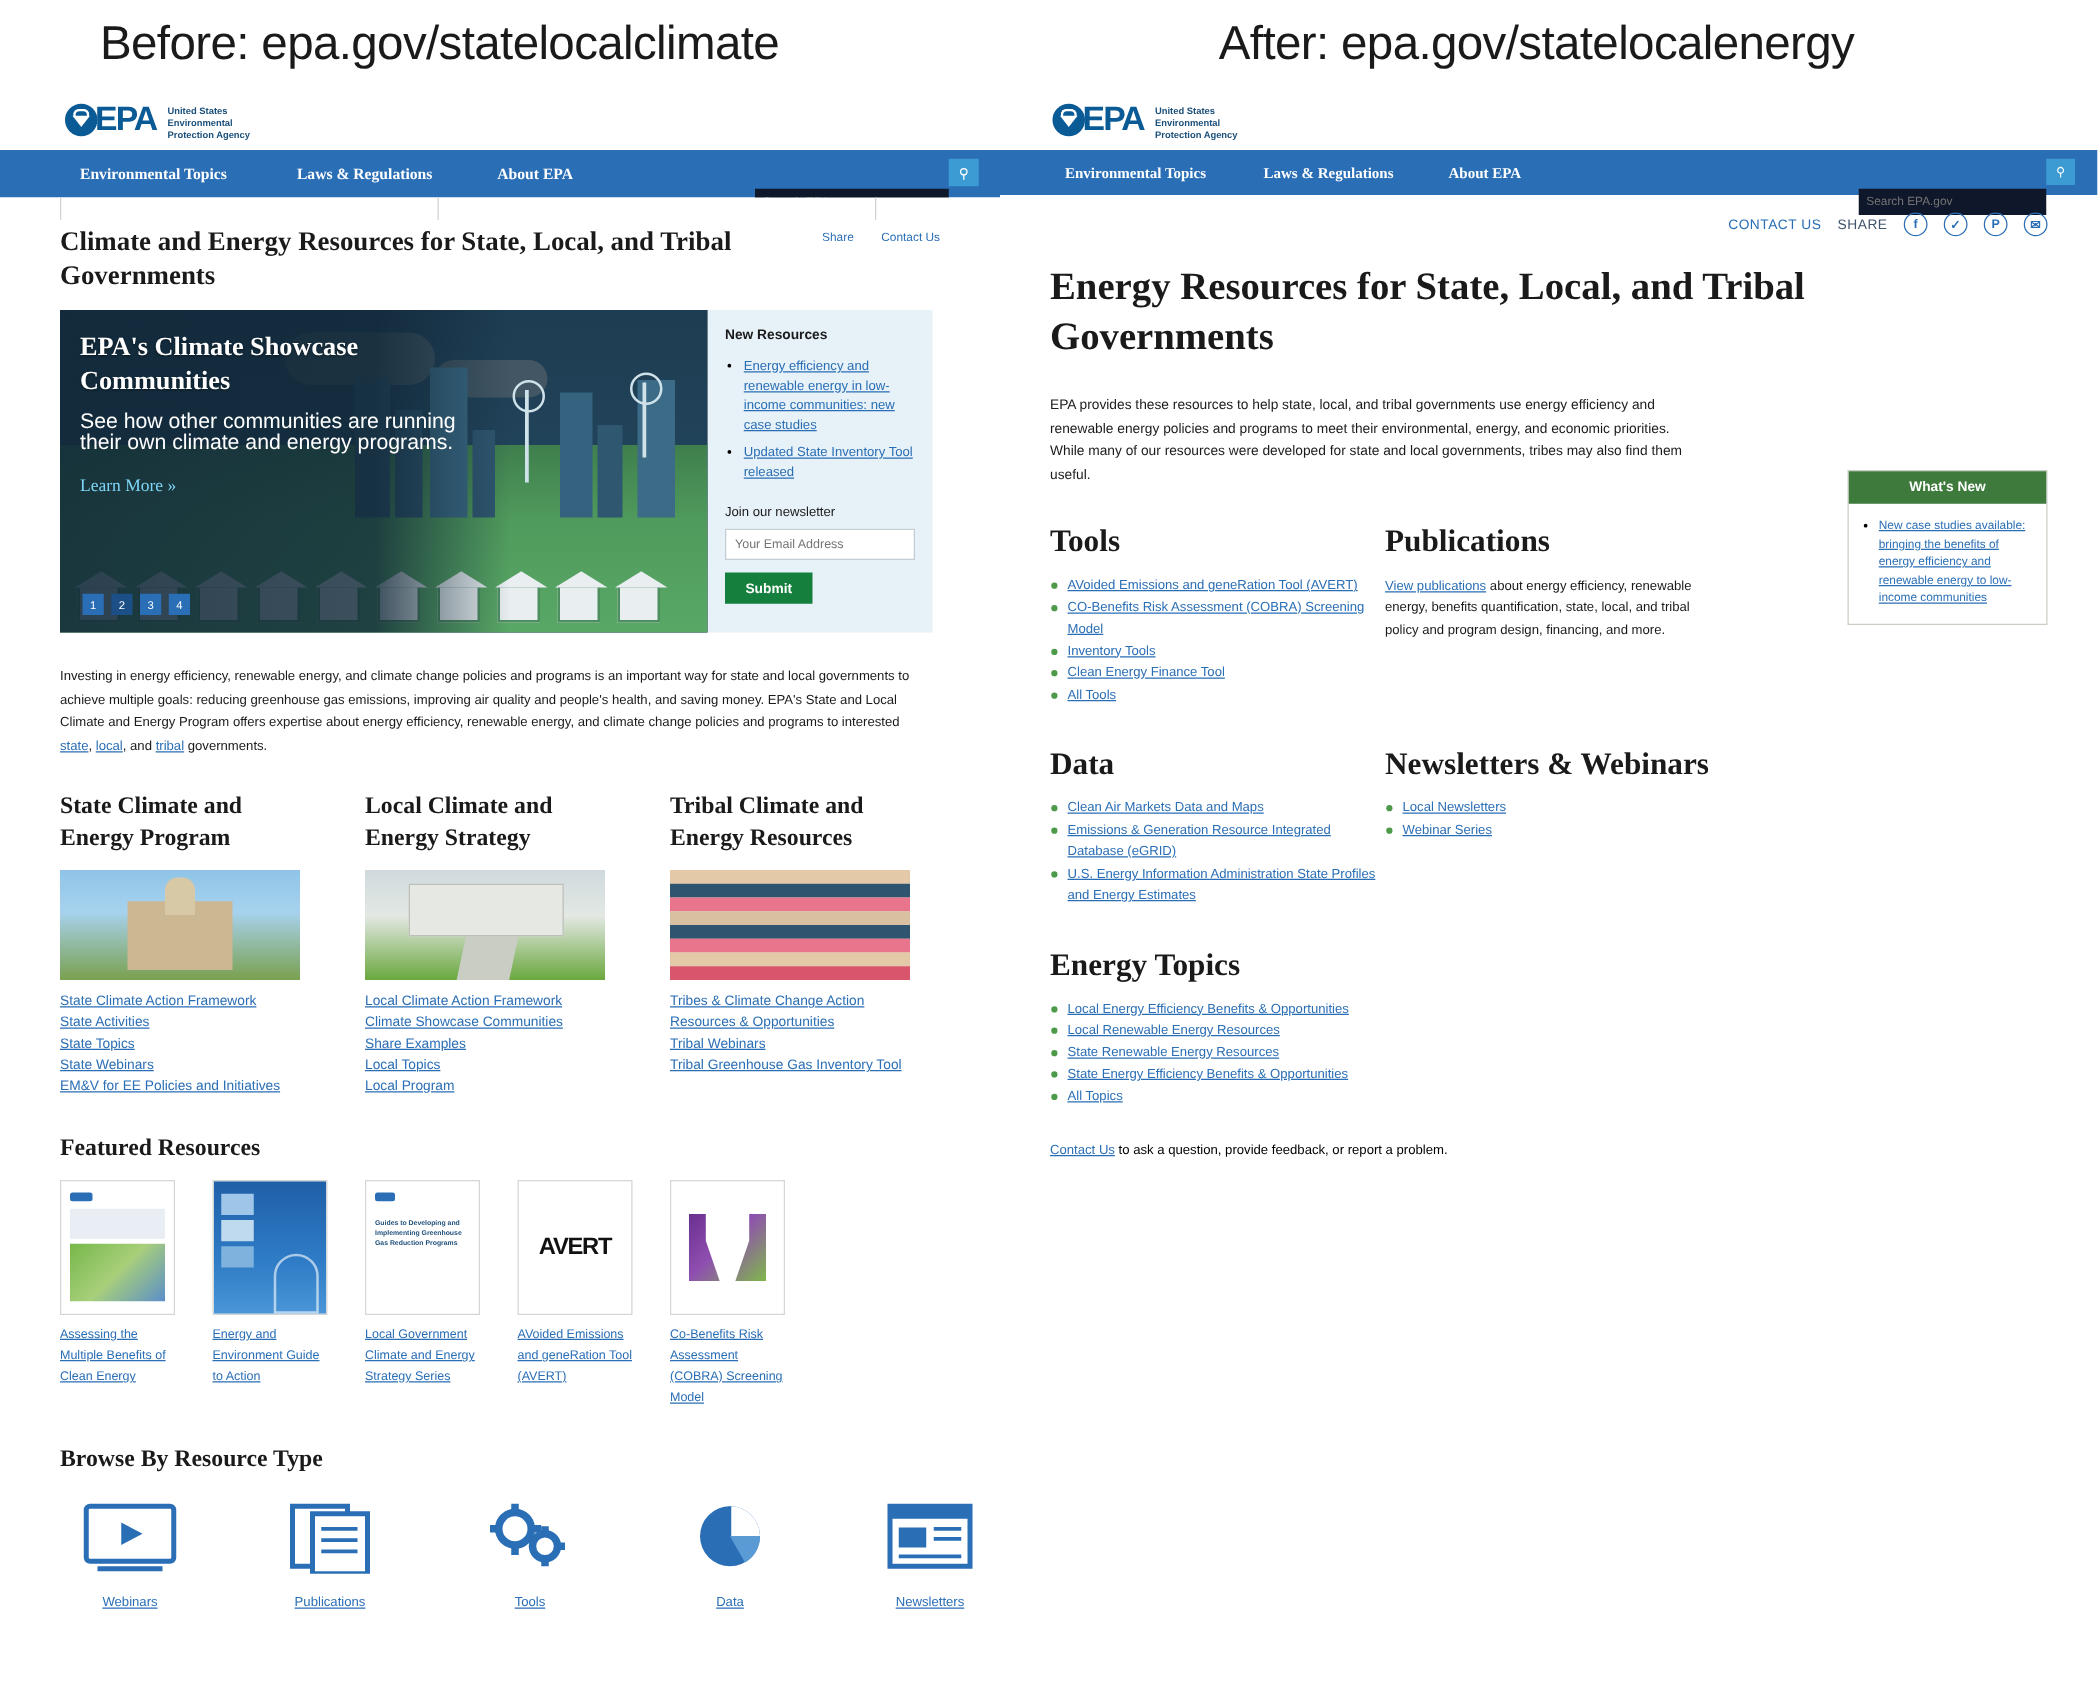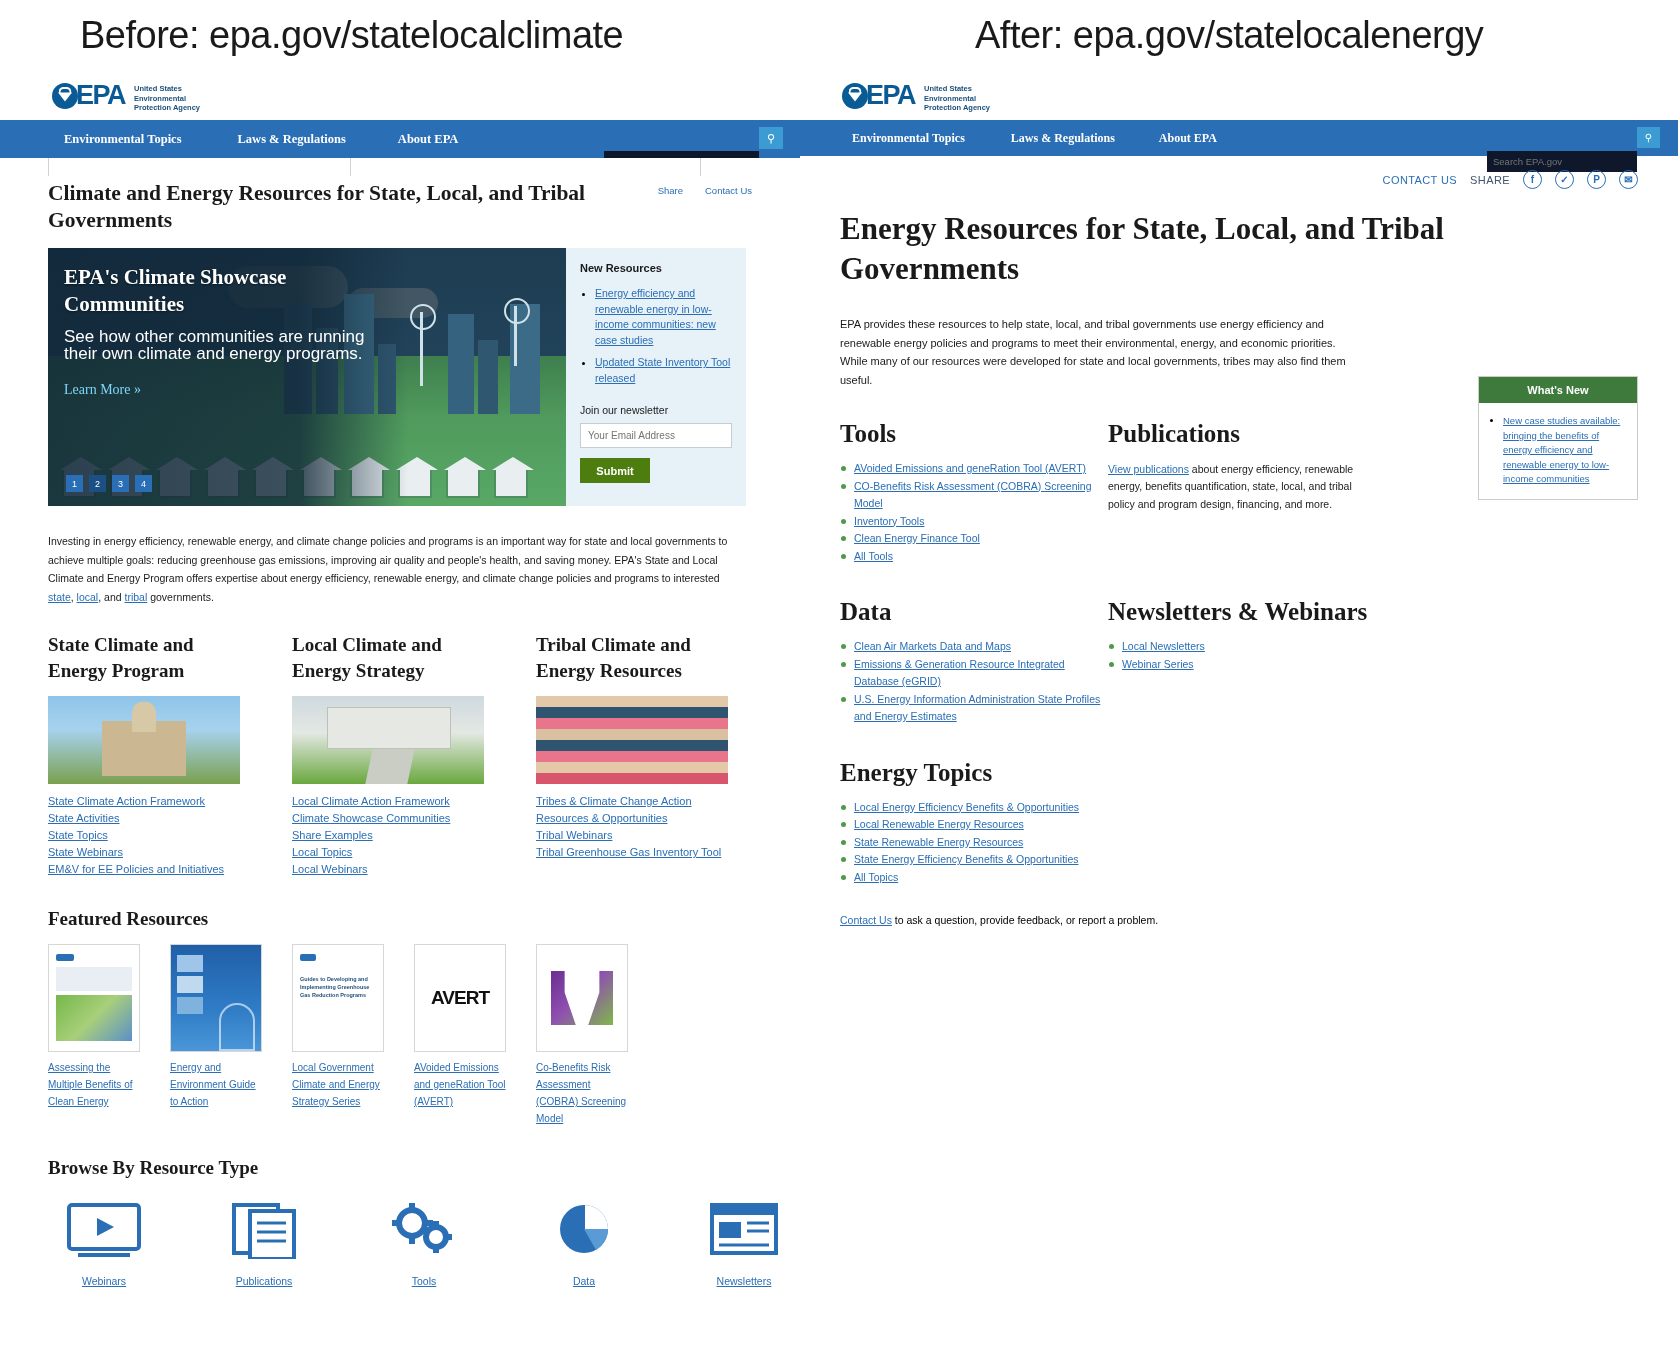--- a/index.html
+++ b/index.html
@@ -143,21 +143,21 @@
   .b-newres h4 { margin:0 0 12px 0; font-size:11px; color:#1a1a1a; font-family:"Liberation Sans", sans-serif; }
   .b-newres ul { margin:0; padding-left:15px; }
   .b-newres li { font-size:10.5px; line-height:15.5px; margin-bottom:7px; }
   .b-newres li a { color:#2a6eb5; text-decoration:underline; cursor:pointer; }
   .b-news-label { font-size:10.5px; color:#1a1a1a; margin:18px 0 7px 0; }
   .b-email {
      width:100%; height:25px; border:1px solid #c3cdd4; background:#fff;
      font-size:10px; color:#9aa6ae; padding:0 7px; font-family:"Liberation Sans", sans-serif;
   }
   .b-submit {
-     margin-top:10px; width:70px; height:25px; background:#4d7c0f; color:#fff;
+     margin-top:10px; width:70px; height:25px; background:#15803d; color:#fff;
      border:none; font-size:11px; font-weight:bold; cursor:pointer;
      font-family:"Liberation Sans", sans-serif;
   }
 
   .b-intro { font-size:10.5px; line-height:18.5px; color:#1a1a1a; margin:26px 0 0 0; width:690px; }
   .b-intro a { color:#2a6eb5; text-decoration:underline; }
 
   
   .b-cols { display:flex; gap:44px; margin-top:26px; }
   .b-col { width:200px; }
@@ -384,21 +384,21 @@
       </div>
 
       <div class="b-col">
         <h3>Local Climate and Energy Strategy</h3>
         <div class="b-thumb thumb-house"></div>
         <ul>
           <li><a>Local Climate Action Framework</a></li>
           <li><a>Climate Showcase Communities</a></li>
           <li><a>Share Examples</a></li>
           <li><a>Local Topics</a></li>
-          <li><a>Local Webinars</a></li>
+          <li><a>Local Program</a></li>
         </ul>
       </div>
 
       <div class="b-col">
         <h3>Tribal Climate and Energy Resources</h3>
         <div class="b-thumb thumb-tribal">
           <div class="band" style="top:0;background:#e4c9a8"></div>
           <div class="band" style="top:11px;background:#2f5470"></div>
           <div class="band" style="top:22px;background:#e8758b"></div>
           <div class="band" style="top:33px;background:#d9c0a0"></div>

